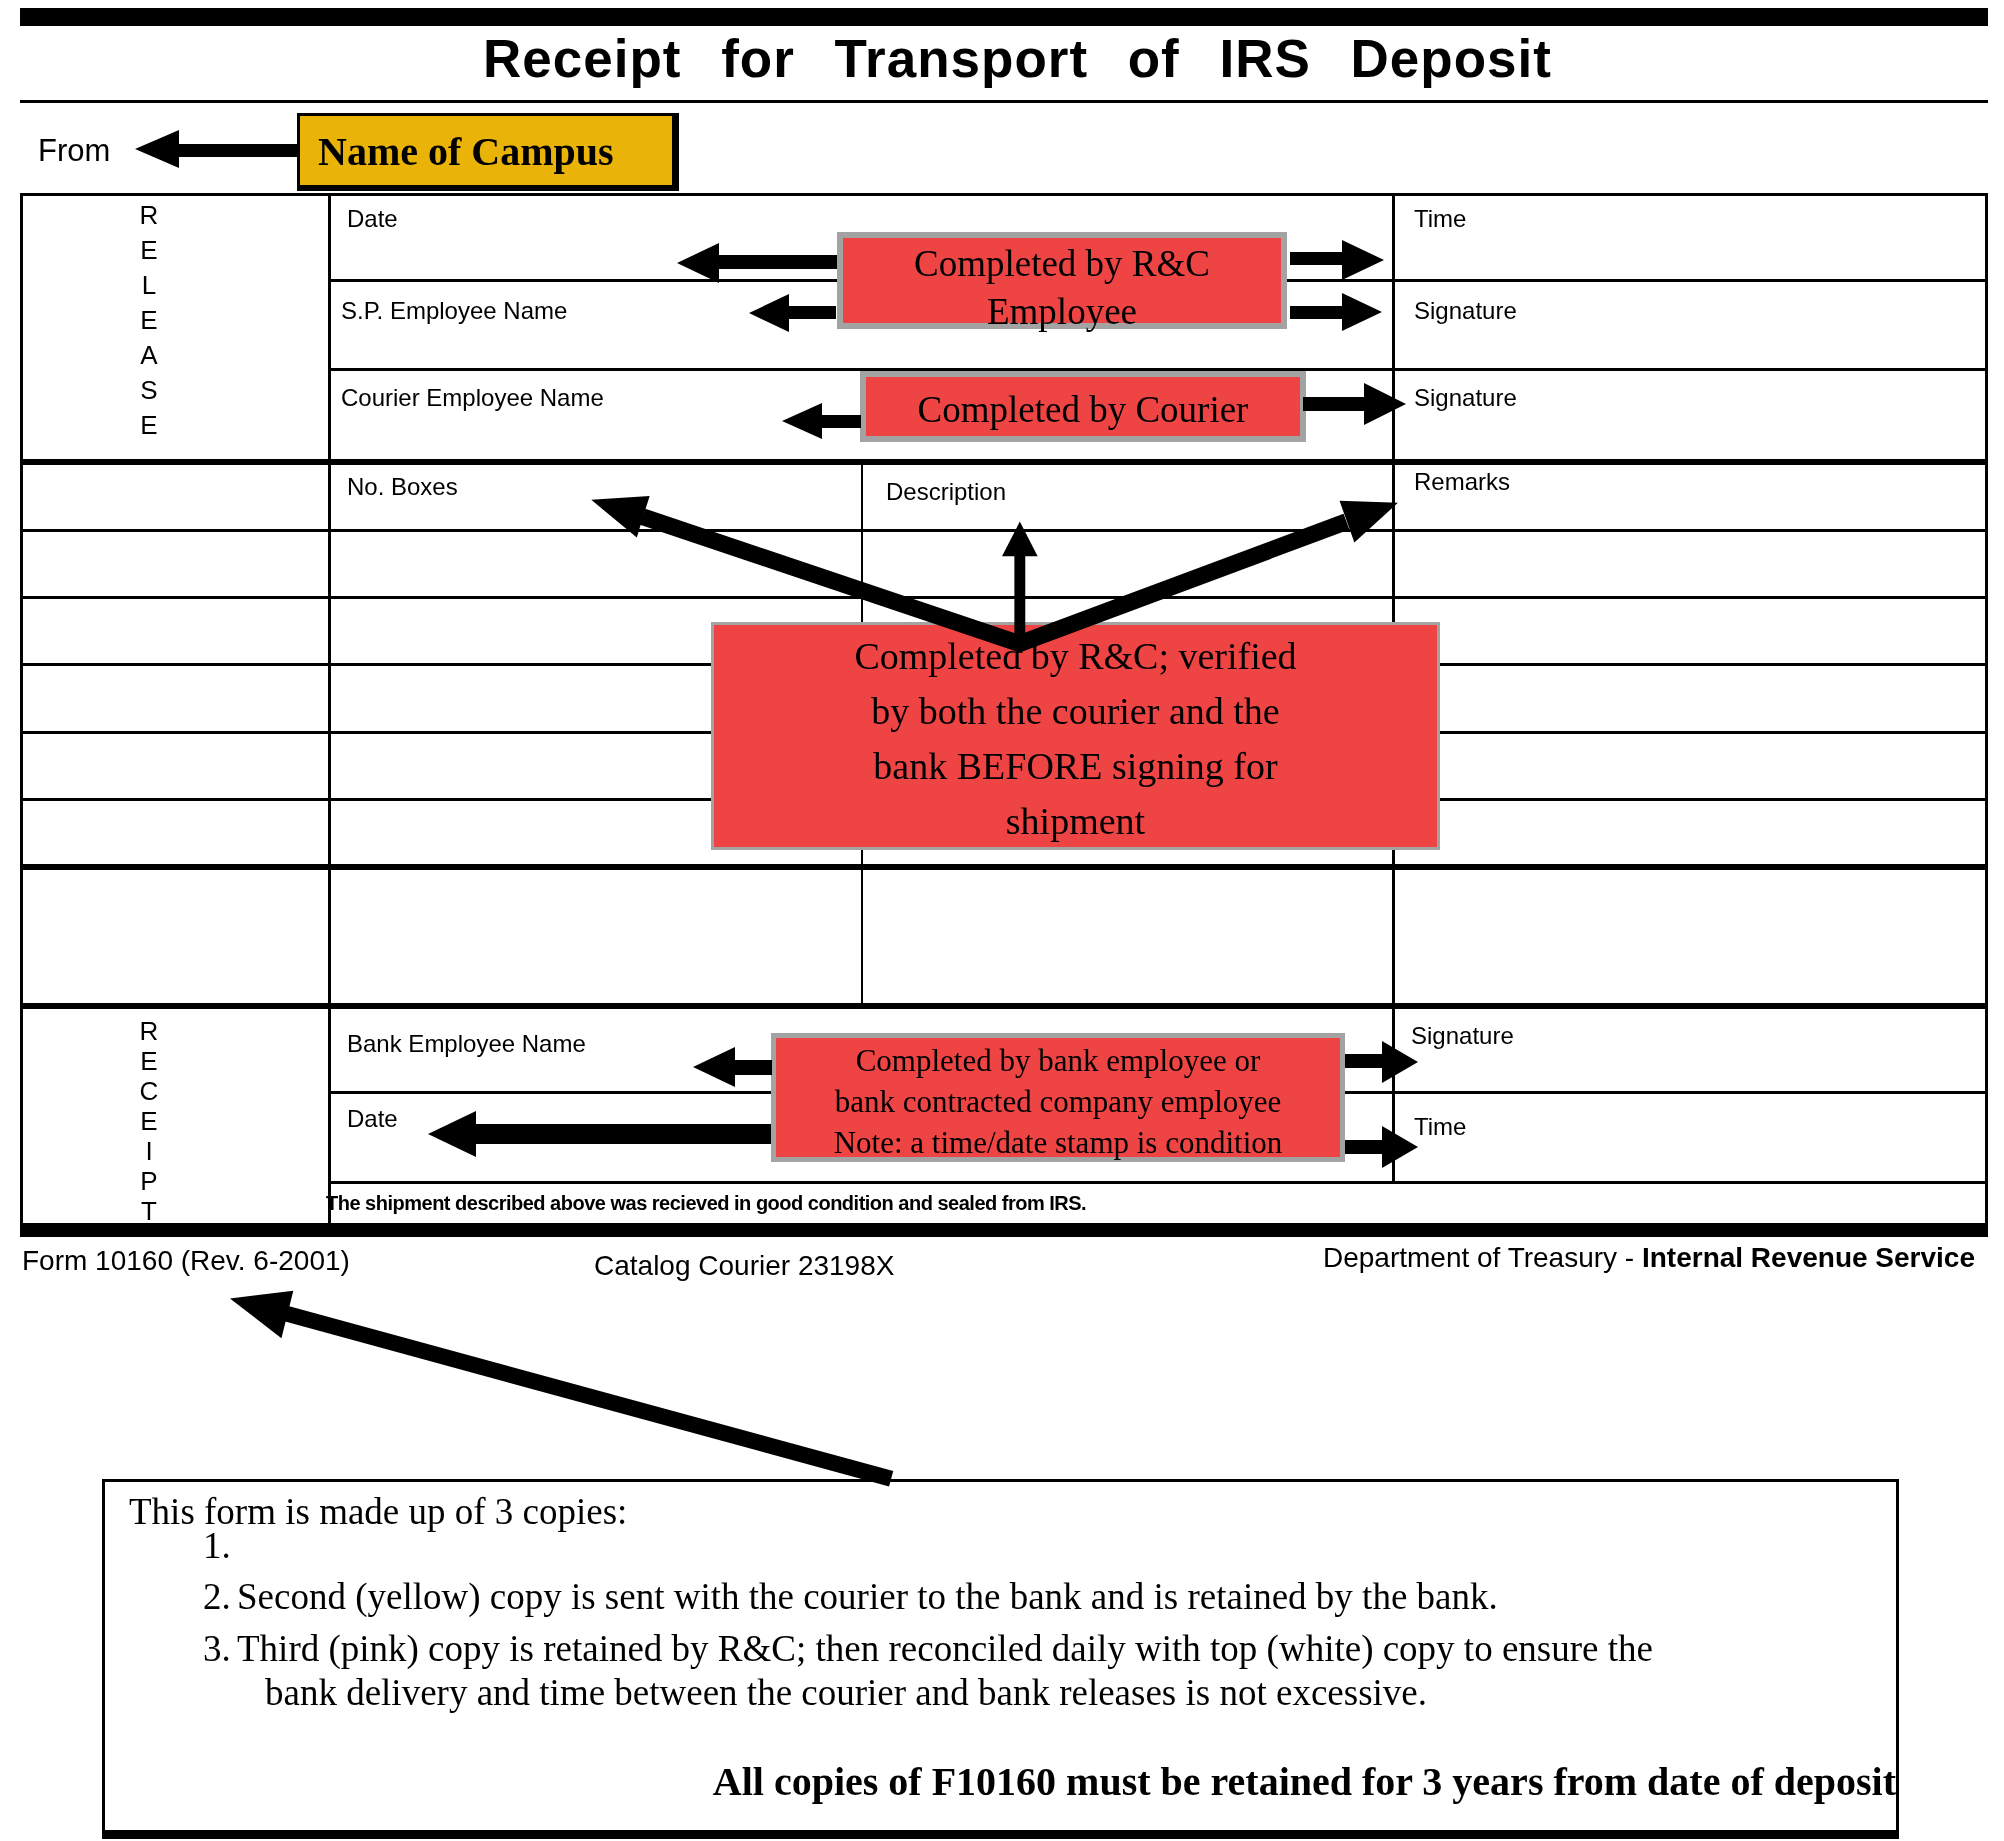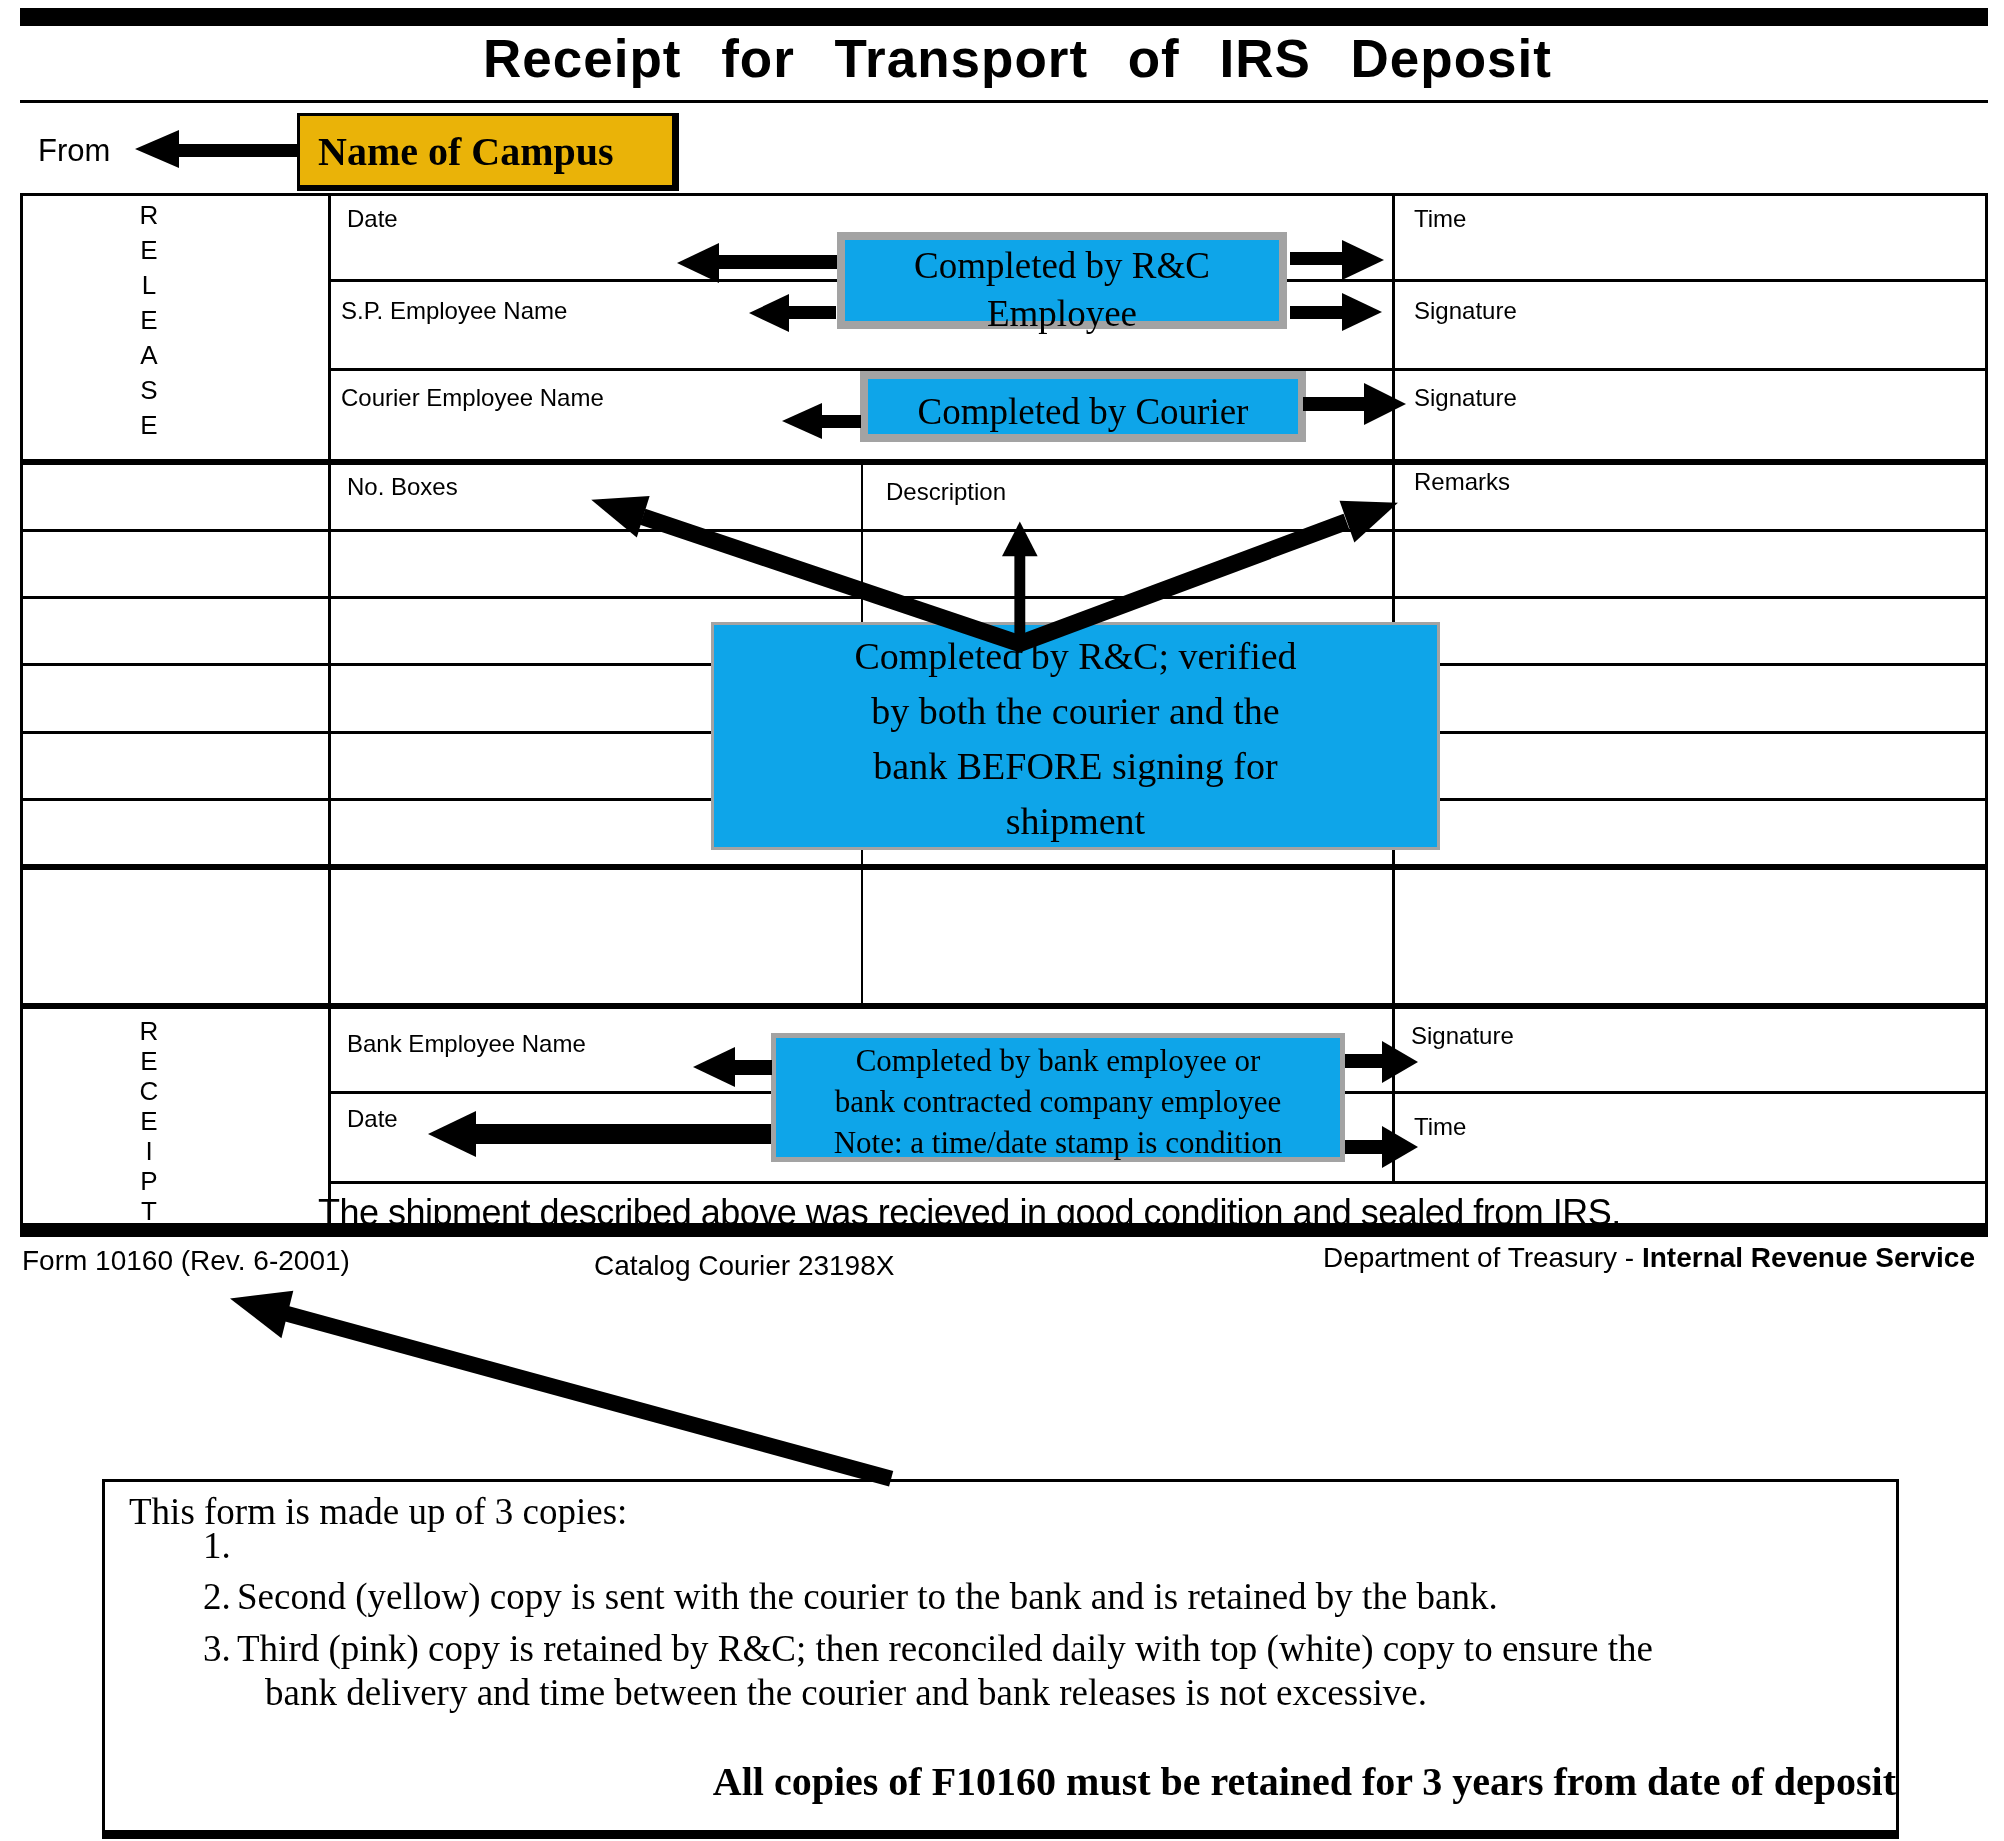--- a/index.html
+++ b/index.html
@@ -15,21 +15,21 @@
   .vtext {
     position:absolute; white-space:pre-line; text-align:center;
     font-size:26px; color:#000;
   }
   .title {
     position:absolute; left:0; right:0; top:28px; text-align:center;
     font-size:53px; font-weight:bold; letter-spacing:1px; word-spacing:24px;
     padding-left:30px; white-space:nowrap;
   }
   .callout {
-    position:absolute; background:#0ea5e9; border:8px solid #a3a3a3;
+    position:absolute; background:#ef4444; border:6px solid #a3a3a3;
     font-family:"Liberation Serif","DejaVu Serif",serif;
     text-align:center; white-space:pre-line; z-index:3; box-sizing:border-box;
   }
   .tri { position:absolute; width:0; height:0; border-style:solid; border-color:transparent; z-index:4; }
   .tailbar { position:absolute; background:#000; z-index:4; }
   .svglayer { position:absolute; left:0; top:0; z-index:5; pointer-events:none; }
   .serif { font-family:"Liberation Serif","DejaVu Serif",serif; }
   .footer-txt { position:absolute; font-size:28px; white-space:nowrap; }
   .instr-box {
     position:absolute; left:102px; top:1479px; width:1791px; height:348px;
@@ -111,21 +111,21 @@
   <div class="lbl" style="left:1411px;top:1022px">Signature</div>
   <div class="hline" style="left:329px;top:1091px;width:1659px;height:3px"></div>
   <div class="lbl" style="left:347px;top:1105px">Date</div>
   <div class="lbl" style="left:1414px;top:1113px">Time</div>
   <div class="hline" style="left:329px;top:1181px;width:1659px;height:3px"></div>
 
   <div class="callout" style="left:771px;top:1033px;width:574px;height:129px;border-width:5px;font-size:31px;line-height:41px;padding-top:2px">Completed by bank employee or
 bank contracted company employee
 Note: a time/date stamp is condition</div>
 
-  <div class="lbl" style="left:318px;top:1192px;font-size:36px;font-weight:normal;letter-spacing:-0.5px">The shipment described above was recieved in good condition and sealed from IRS.</div>
+  <div class="lbl" style="left:326px;top:1192px;font-size:20px;font-weight:bold;letter-spacing:-0.5px">The shipment described above was recieved in good condition and sealed from IRS.</div>
 
   <div class="hline" style="left:20px;top:1223px;width:1968px;height:14px"></div>
 
   <div class="footer-txt" style="left:22px;top:1245px">Form 10160 (Rev. 6-2001)</div>
   <div class="footer-txt" style="left:594px;top:1250px">Catalog Courier 23198X</div>
   <div class="footer-txt" style="right:30px;top:1242px"><span>Department of Treasury - </span><span style="font-weight:bold">Internal Revenue Service</span></div>
 
   <div class="instr-box">
     <div class="instr-item" style="left:24px;top:8px;white-space:nowrap">This form is made up of 3 copies:</div>
     <div class="instr-item" style="left:98px;top:42px">1.</div>

